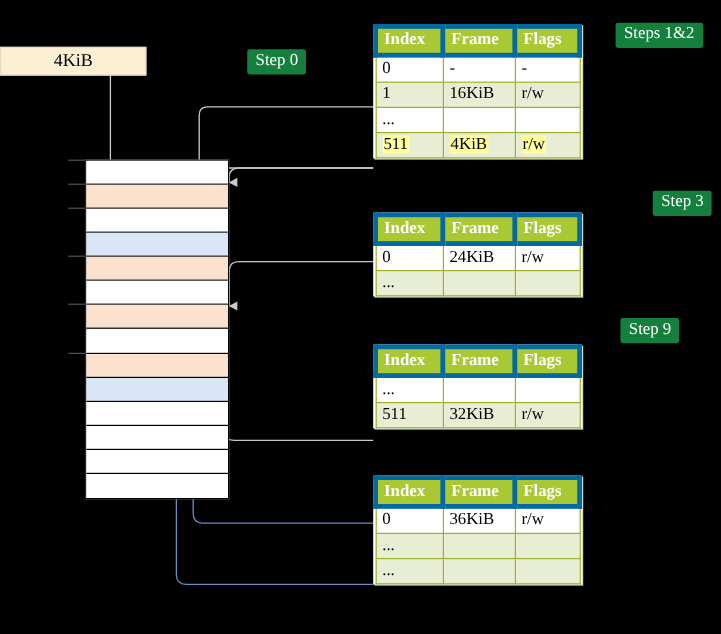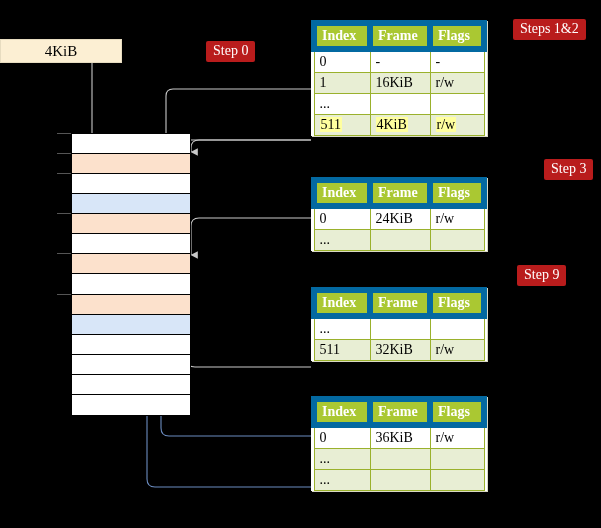--- a/index.html
+++ b/index.html
@@ -6,21 +6,21 @@
   body{
     width:601px;height:528px;position:relative;overflow:hidden;
     font-family:"Liberation Serif","DejaVu Serif",serif;
     color:#000;
   }
   #stage{position:absolute;left:0;top:0;width:601px;height:528px;}
 
   
   .badge{
     position:absolute;
-    background:#b91c1c;
+    background:#15803d;
     color:#ffffff;
     font-family:"Liberation Serif","DejaVu Serif",serif;
     font-size:14px;
     line-height:18px;
     padding:1px 7px 2px 7px;
     border-radius:2px;
     white-space:nowrap;
     text-align:center;
   }
 
@@ -61,21 +61,21 @@
     vertical-align:middle;
     height:20px;
     box-sizing:border-box;
     font-weight:normal;
     white-space:nowrap;
   }
   .ptable thead th{
     background:#aac832;
     color:#ffffff;
     font-weight:bold;
-    border:6px solid #0369a1;
+    border:4px solid #0369a1;
     font-size:14px;
   }
   .ptable tbody tr.odd td{background:#ffffff;}
   .ptable tbody tr.even td{background:#e8eed4;}
   .ptable .hl{background:#ffff9e;padding:0 1px;}
   .c-index{width:56px;}
   .c-frame{width:60px;font-family:Liberation Serif, serif;}
   .c-flags{width:54px;}
 
   

